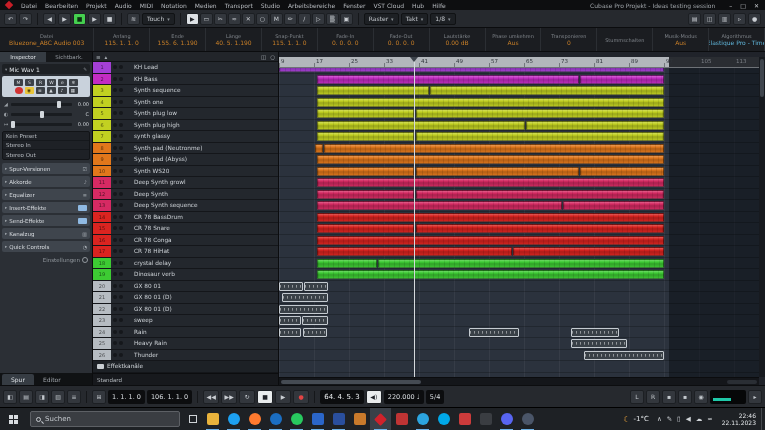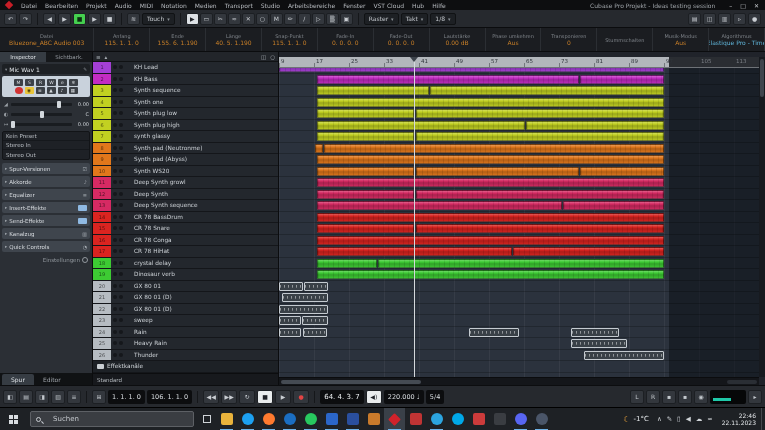--- a/index.html
+++ b/index.html
@@ -113,21 +113,21 @@
   .tpbtn.rec{color:#e24444;}
   .meter{width:36px;height:14px;background:#060708;border-radius:2px;position:relative;flex:none;}
   .meter .bar{position:absolute;left:3px;bottom:3px;width:18px;height:3px;background:#1fc8a8;}
   .tp-right{margin-left:auto;display:flex;align-items:center;gap:2px;}
 
   
   .taskbar{height:23px;background:#1e2125;display:flex;align-items:center;border-top:1px solid #000;}
   .start{width:26px;height:23px;display:flex;align-items:center;justify-content:center;flex:none;}
   .winlogo{display:grid;grid-template-columns:4px 4px;grid-template-rows:4px 4px;gap:1px;}
   .winlogo i{background:#d9dde1;}
-  .search{width:164px;height:16px;background:#3a3d42;border:1px solid #5d6065;border-radius:2px;display:flex;align-items:center;gap:12px;padding:0 5px;margin:0 4px;flex:none;}
+  .search{width:150px;height:16px;background:#3a3d42;border:1px solid #5d6065;border-radius:2px;display:flex;align-items:center;gap:4px;padding:0 5px;margin:0 4px;flex:none;}
   .mag{width:5px;height:5px;border:1px solid #c7cbd0;border-radius:50%;position:relative;flex:none;}
   .mag::after{content:'';position:absolute;left:4px;top:4px;width:3px;height:1px;background:#c7cbd0;transform:rotate(45deg);}
   .search span{font-size:7px;color:#c3c7cc;}
   .tview{width:18px;height:23px;display:flex;align-items:center;justify-content:center;flex:none;}
   .tview i{width:8px;height:8px;border:1px solid #cfd3d7;}
   .app{width:21px;height:23px;position:relative;display:flex;align-items:center;justify-content:center;flex:none;}
   .app.active::after{content:'';position:absolute;bottom:0;left:4px;right:4px;height:2px;background:#6fb3e8;}
   .app.focus{background:#3a4048;}
   .aicon{width:12px;height:12px;border-radius:2px;}
   .aicon.circle{border-radius:50%;}
@@ -760,21 +760,21 @@
     <span class="tsep"></span>
     <span id="tp-buttons" style="display:flex;gap:2px">
         <span class="tpbtn">◀◀</span>
         <span class="tpbtn">▶▶</span>
         <span class="tpbtn">↻</span>
         <span class="tpbtn act">■</span>
         <span class="tpbtn">▶</span>
         <span class="tpbtn rec">●</span>
       </span>
     <span class="tsep"></span>
-    <span class="disp pos">64. 4. 3. 7</span>
+    <span class="disp pos">64. 4. 5. 3</span>
     <span class="tpbtn act">◀)</span>
     <span class="disp">
       <span>220.000</span>&nbsp;<span>♩</span>
     </span>
     <span class="disp">5/4</span>
     <span class="tp-right">
       <span id="tp-right-icons" style="display:flex;gap:2px">
           <span class="zbtn">L</span>
           <span class="zbtn">R</span>
           <span class="zbtn">▪</span>

